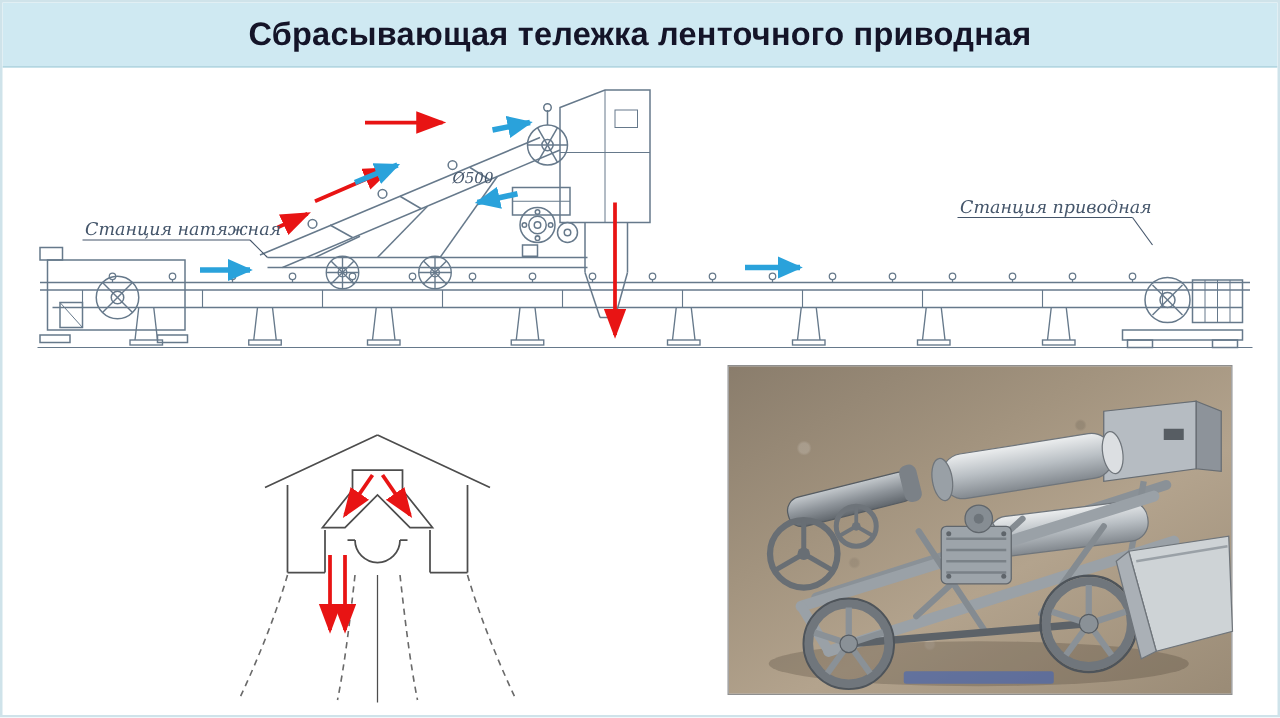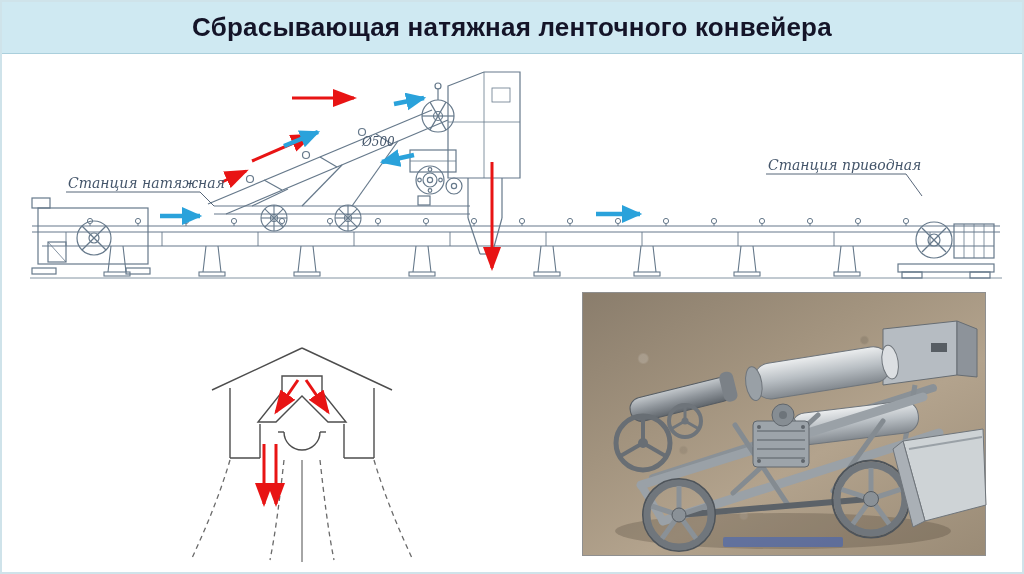--- a/index.html
+++ b/index.html
@@ -35,21 +35,21 @@
       linear-gradient(150deg, #8a7d6c 0%, #a2937e 35%, #b3a38d 60%, #9a8b76 100%);
   }
   .photo svg { position:absolute; left:0; top:0; }
 </style>
 </head>
 <body>
 
 <div class="slide">
 
   <header class="title-bar">
-    <h1>Сбрасывающая натяжная  ленточного  конвейера</h1>
+    <h1>Сбрасывающая тележка  ленточного  приводная</h1>
   </header>
 
   <svg class="conveyor" width="1024" height="250" viewBox="0 0 1024 250">
     <defs>
       <marker id="rh" markerWidth="10" markerHeight="8" refX="7" refY="3" orient="auto" markerUnits="strokeWidth">
         <path d="M0,0 L8,3 L0,6 Z" fill="#e81414"></path>
       </marker>
       <marker id="bh" markerWidth="7" markerHeight="6" refX="4" refY="2" orient="auto" markerUnits="strokeWidth">
         <path d="M0,0 L4.5,2 L0,4 Z" fill="#2aa2db"></path>
       </marker>

